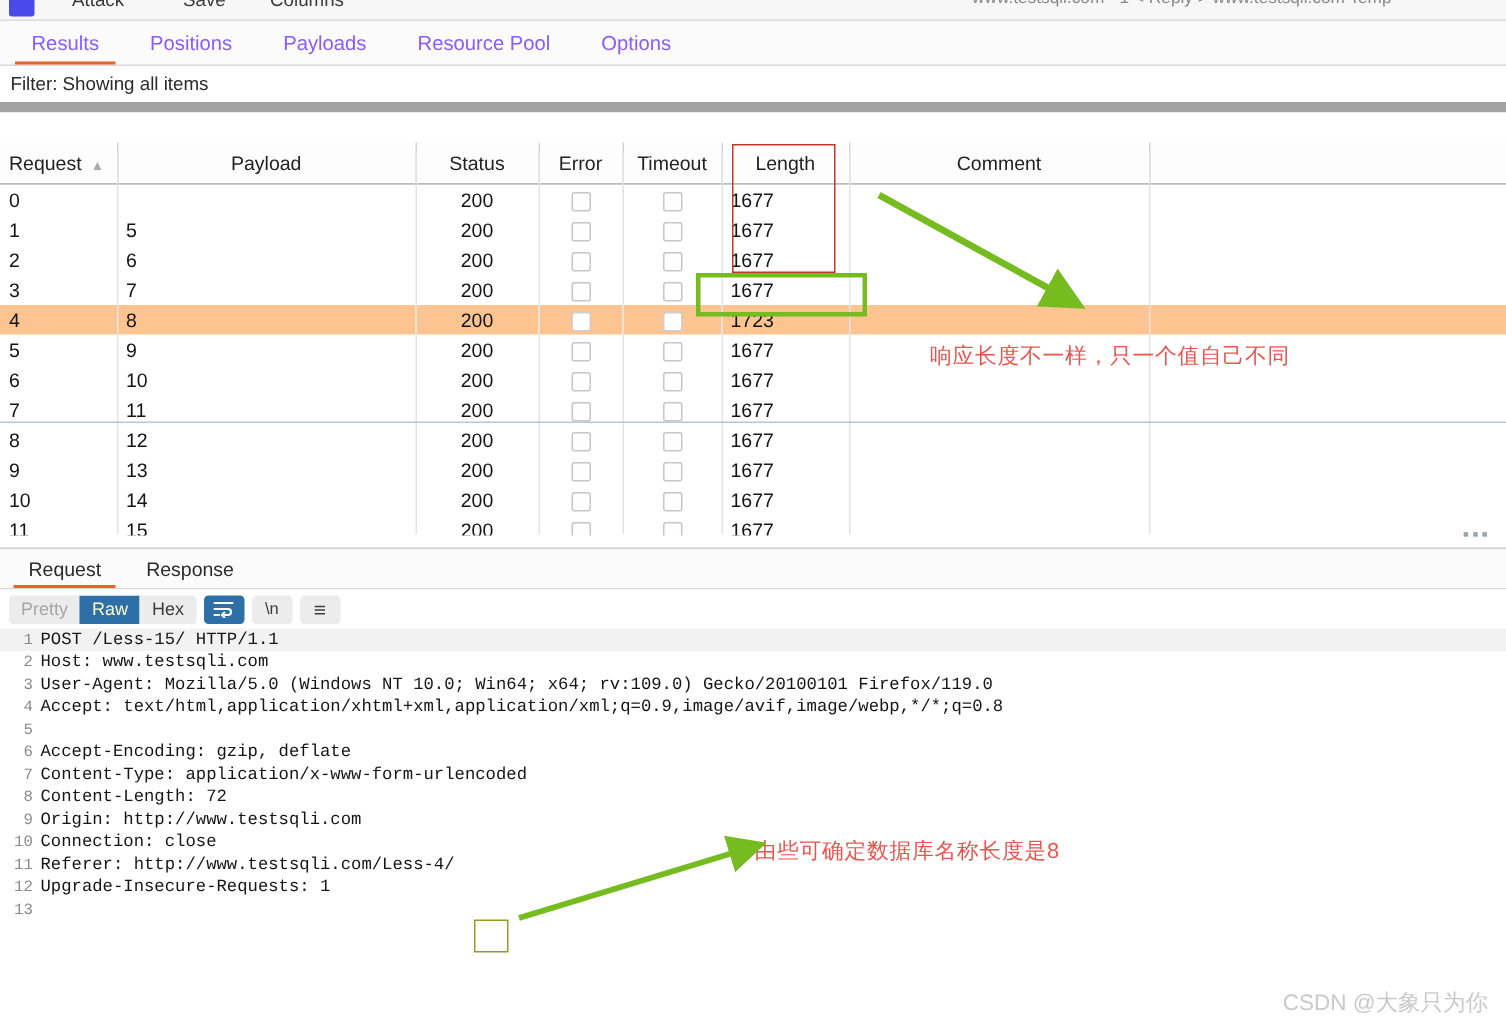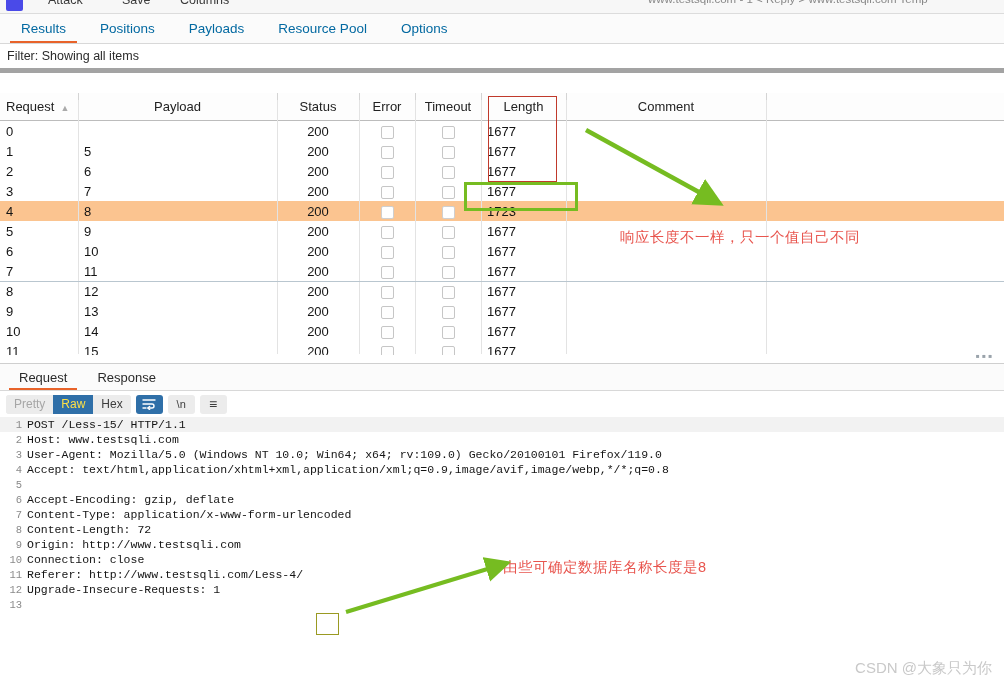--- a/index.html
+++ b/index.html
@@ -57,21 +57,21 @@
     border-bottom: 1px solid #d8d8d8;
     display: flex;
     align-items: stretch;
     padding-left: 4px;
   }
   .tabstrip .tab {
     padding: 0 17px;
     display: flex;
     align-items: center;
     font-size: 13.5px;
-    color: #0369a1;
+    color: #8b5cf6;
     position: relative;
     cursor: default;
   }
   .tabstrip .tab.active::after {
     content: "";
     position: absolute;
     left: 6px;
     right: 6px;
     bottom: 0;
     height: 2.5px;
@@ -80,21 +80,21 @@
 
   
   .filterbar {
     height: 24px;
     display: flex;
     align-items: center;
     padding-left: 7px;
     font-size: 12.5px;
     color: #2b2b2b;
     background: #ffffff;
-    border-bottom: 5px solid #a3a3a3;
+    border-bottom: 7px solid #a3a3a3;
   }
 
   
   .table-wrap {
     position: relative;
     height: 282px;
     background: #fff;
     overflow: hidden;
   }
   table.results {
@@ -259,21 +259,21 @@
     display: flex;
     align-items: center;
     padding: 0 8px;
     font-size: 12px;
     color: #3d3d3d;
     background: #ececec;
   }
   .seg .segbtn.muted { color: #a6a6a6; }
   .seg .segbtn.sel {
     background: #2f6fa8;
-    color: #fde047;
+    color: #fef9c3;
   }
   .iconbtn {
     width: 27px;
     height: 19px;
     border-radius: 3px;
     background: #ececec;
     display: flex;
     align-items: center;
     justify-content: center;
     color: #3d3d3d;

